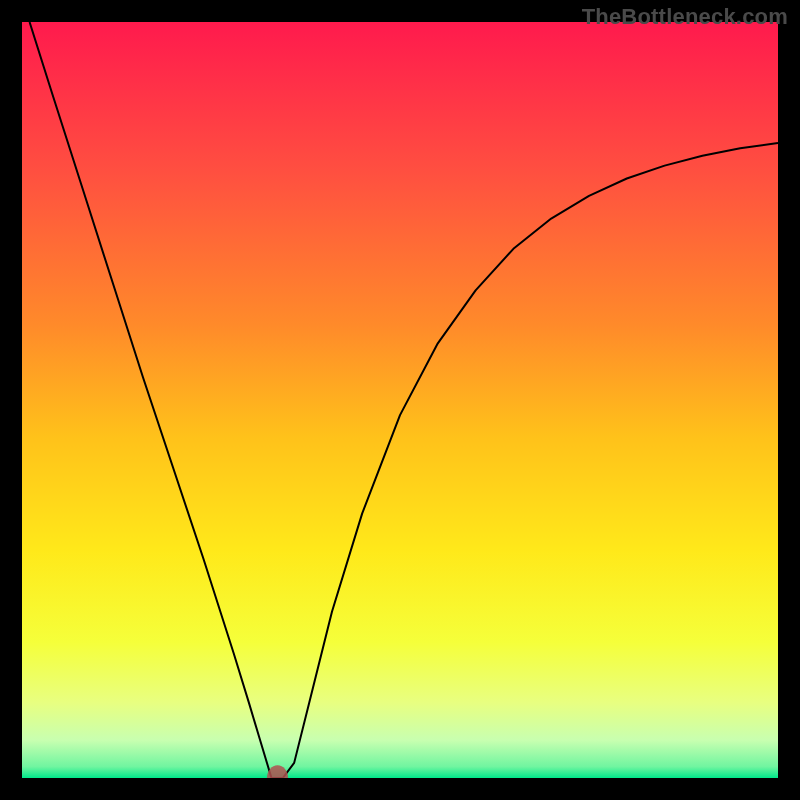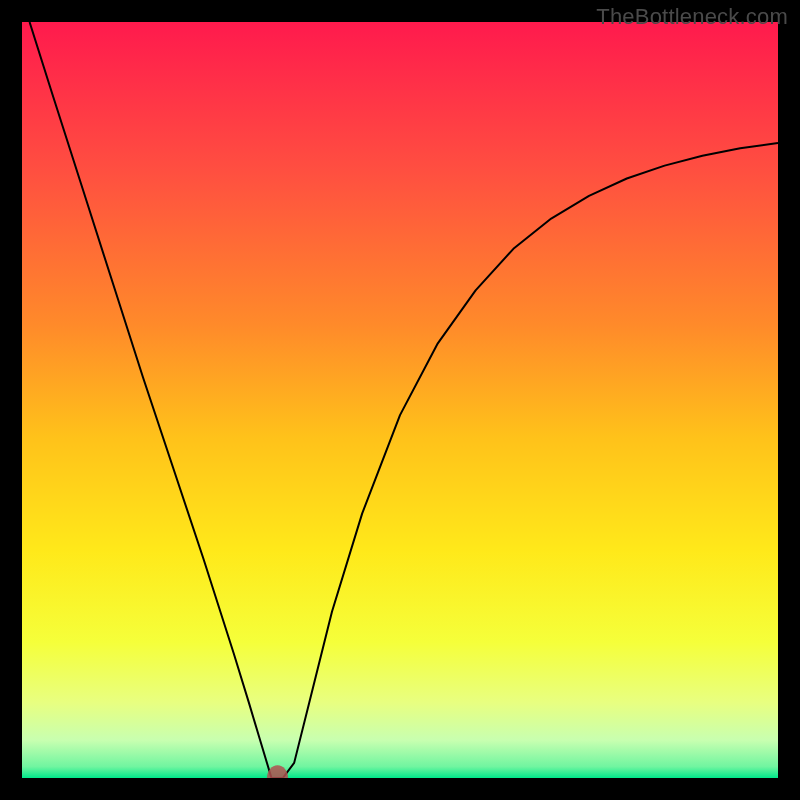--- a/index.html
+++ b/index.html
@@ -16,21 +16,21 @@
     width: 800px;
     height: 800px;
     background: #000;
   }
   .watermark {
     position: absolute;
     top: 4px;
     right: 12px;
     color: #4a4a4a;
     font-size: 22px;
-    font-weight: 400;
+    font-weight: 700;
     letter-spacing: 0.2px;
     z-index: 20;
   }
   .plot-wrapper {
     position: absolute;
     left: 22px;
     top: 22px;
     width: 756px;
     height: 756px;
   }

